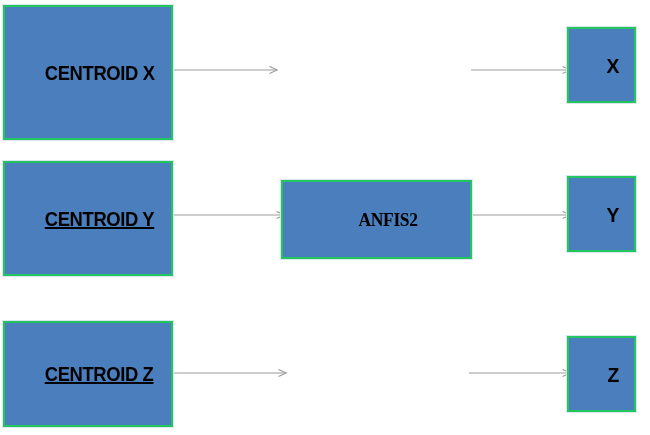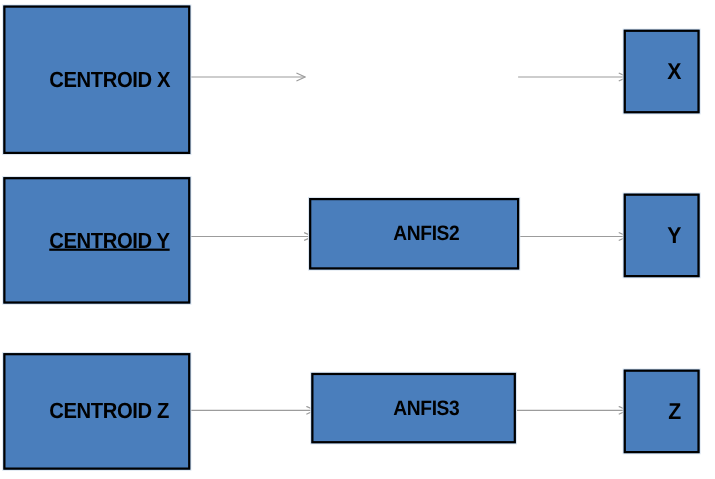--- a/index.html
+++ b/index.html
@@ -16,21 +16,21 @@
   #diagram {
     position: relative;
     width: 650px;
     height: 435px;
     background: #ffffff;
   }
   .node {
     position: absolute;
     box-sizing: border-box;
     background: #4a7ebc;
-    border: 2px solid #000000;
+    border: 2px solid #22c55e;
     box-shadow: 0 0 0 1px #dce6f1;
     display: flex;
     align-items: center;
     justify-content: center;
     padding-left: 23px;
   }
   .node .label {
     color: #000000;
     font-weight: bold;
     letter-spacing: -0.4px;
@@ -39,24 +39,24 @@
     transform: scaleX(0.92);
     transform-origin: center;
     white-space: nowrap;
   }
   
   .n-cx { left: 3px;   top: 5px;   width: 170px; height: 135px; }
   .n-a1 { left: 274px; top: 32px;  width: 197px; height: 72px;  }
   .n-ox { left: 567px; top: 27px;  width: 69px;  height: 76px;  }
   
   .n-cy { left: 3px;   top: 161px; width: 170px; height: 115px; text-decoration: underline; }
-  .n-a2 { left: 281px; top: 180px; width: 191px; height: 65px;  }
+  .n-a2 { left: 281px; top: 180px; width: 191px; height: 79px; font-family: Liberation Serif, serif;  }
   .n-oy { left: 567px; top: 176px; width: 69px;  height: 76px;  }
   
-  .n-cz { left: 3px;   top: 321px; width: 170px; height: 106px; }
+  .n-cz { left: 3px;   top: 321px; width: 170px; height: 106px; text-decoration: underline; }
   .n-a3 { left: 283px; top: 339px; width: 186px; height: 64px;  }
   .n-oz { left: 567px; top: 336px; width: 69px;  height: 76px;  }
 
   .lbl-centroid { font-size: 20px; }
   .lbl-anfis    { font-size: 19px; }
   .lbl-out      { font-size: 21px; }
 
   .connector {
     position: absolute;
     left: 0;
@@ -113,20 +113,17 @@
   <div class="node n-a2">
     <span class="label lbl-anfis">ANFIS2</span>
   </div>
   <div class="node n-oy">
     <span class="label lbl-out">Y</span>
   </div>
 
   <div class="node n-cz">
     <span class="label lbl-centroid">CENTROID Z</span>
   </div>
-  <div class="node n-a3">
-    <span class="label lbl-anfis">ANFIS3</span>
-  </div>
   <div class="node n-oz">
     <span class="label lbl-out">Z</span>
   </div>
 
 </div>
 
 </body></html>

